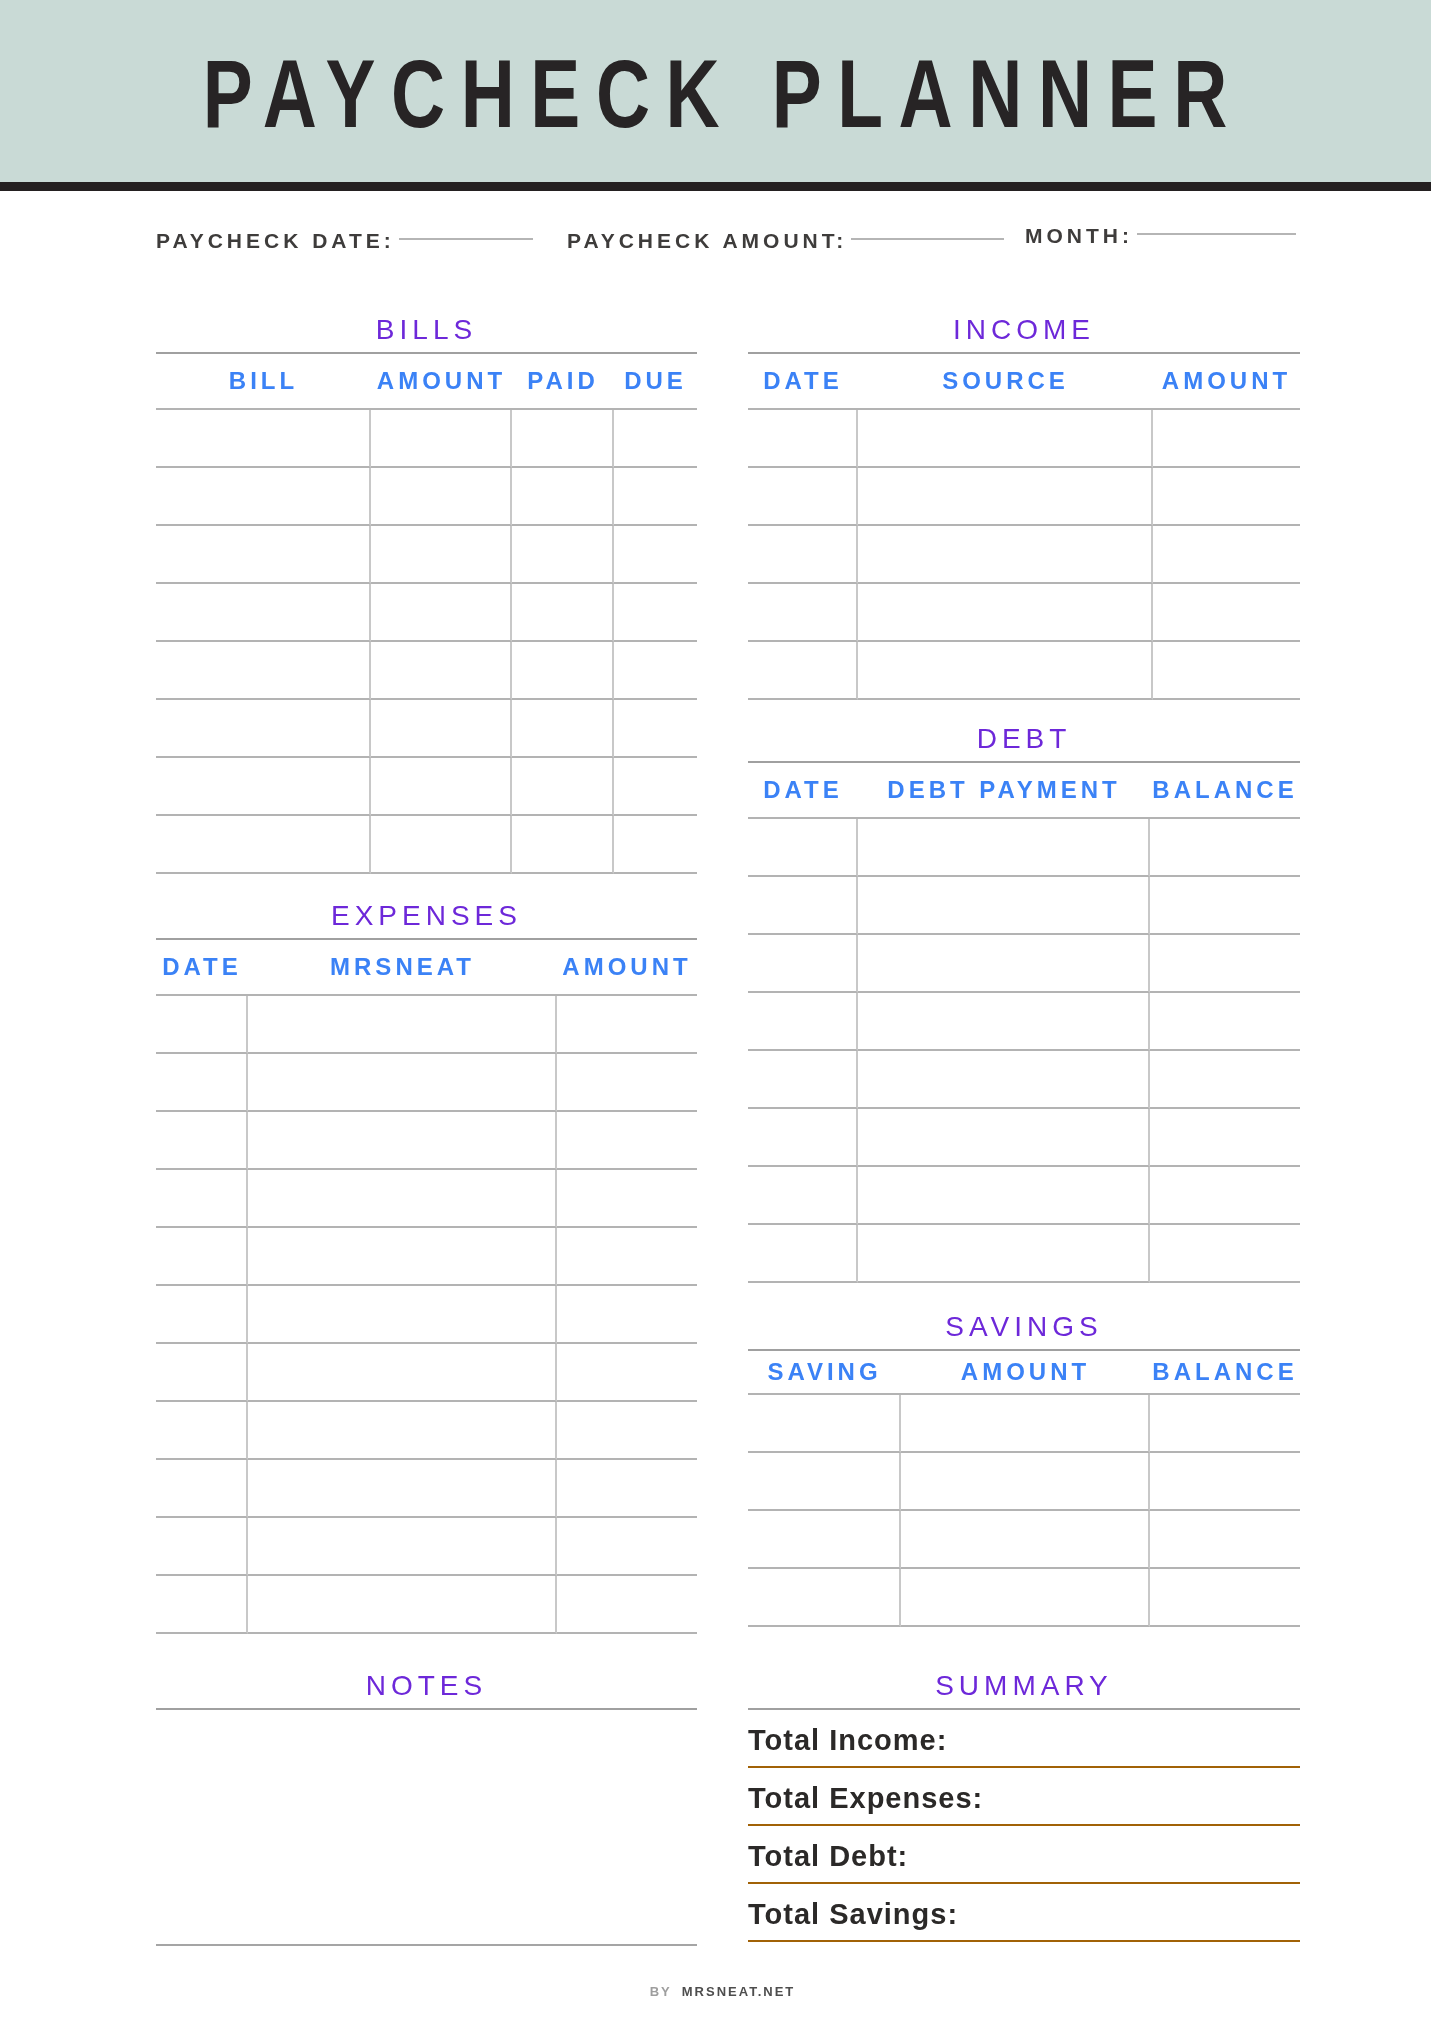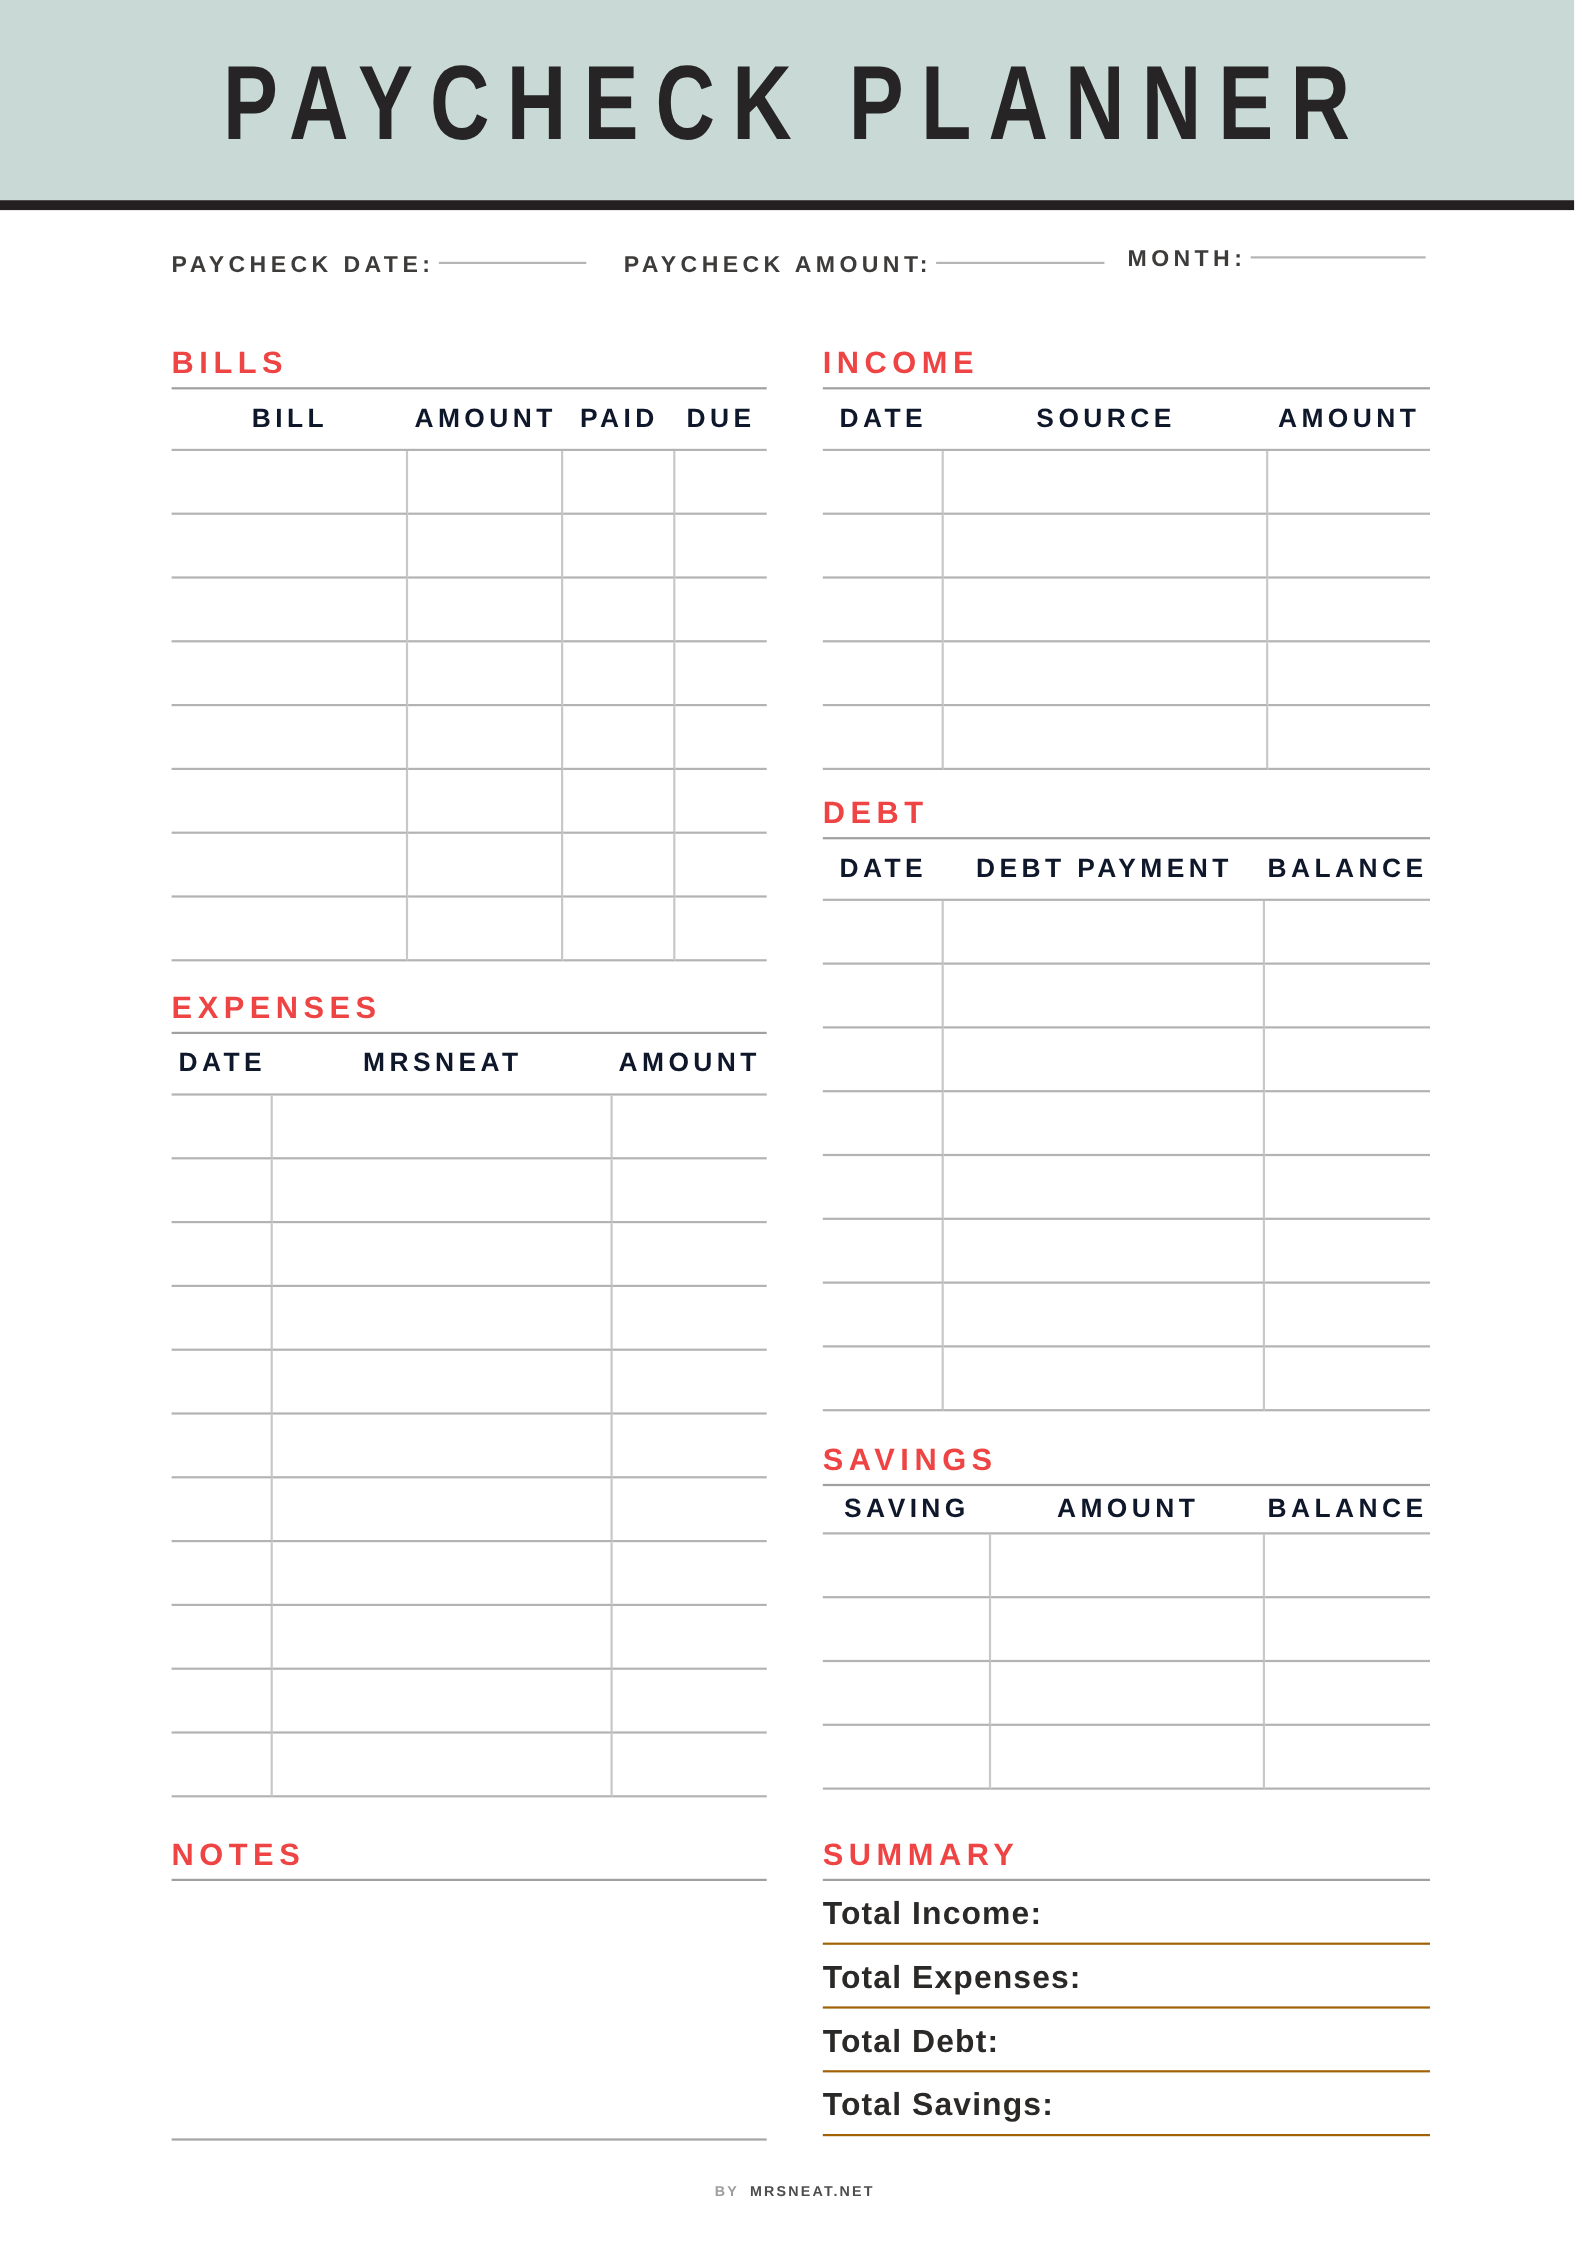--- a/index.html
+++ b/index.html
@@ -16,27 +16,27 @@
   }
   .bar{position:absolute;left:0;top:182px;width:1445px;height:9px;background:#242021;}
   
   .field{position:absolute;display:flex;height:32px;}
   .field .flabel{font-size:21px;font-weight:700;letter-spacing:4px;color:#3e3c3b;
                  line-height:22px;white-space:nowrap;}
   .field .fill{flex:1;border-bottom:2px solid #b5b5b5;transform:translateY(8px);height:0;
                margin-left:4px;}
   
   .section{position:absolute;}
-  .section h2{margin:0;font-size:28px;line-height:32px;font-weight:700;
-              letter-spacing:5px;color:#ef4444;font-stretch:condensed;}
+  .section h2{margin:0;font-size:28px;line-height:32px;font-weight:400;
+              letter-spacing:5px;color:#6d28d9;font-stretch:condensed;text-align:center;}
   .rule{margin-top:6px;border-bottom:2px solid #a0a0a0;}
   .thead{display:grid;height:54px;align-items:center;}
   .tight .thead{height:42px;}
   .th{font-size:24px;font-weight:700;letter-spacing:4px;text-align:center;
-      color:#0f172a;font-stretch:condensed;}
+      color:#3b82f6;font-stretch:condensed;}
   .tgrid{display:grid;border-top:2px solid #b3b3b3;}
   .td{height:58px;box-sizing:border-box;border-bottom:2px solid #b3b3b3;
       border-right:2px solid #c8c8c8;}
   .td.lastcol{border-right:none;}
   
   .notes-box{height:234px;border-bottom:2px solid #a5a5a5;}
   
   .sum-row{height:58px;box-sizing:border-box;border-bottom:2px solid #a16207;
            display:flex;align-items:flex-end;padding-bottom:9px;}
   .sum-label{font-size:29px;font-weight:700;letter-spacing:1px;color:#2b2928;

